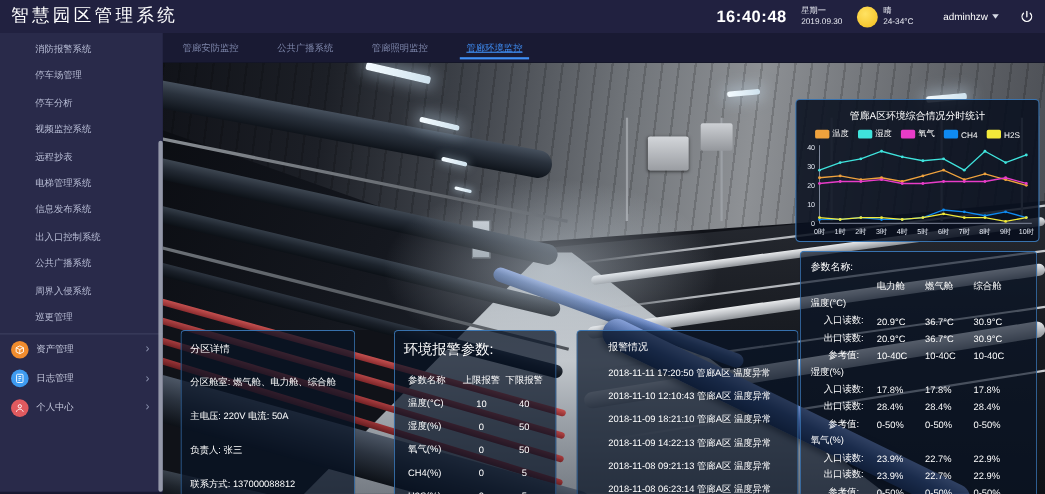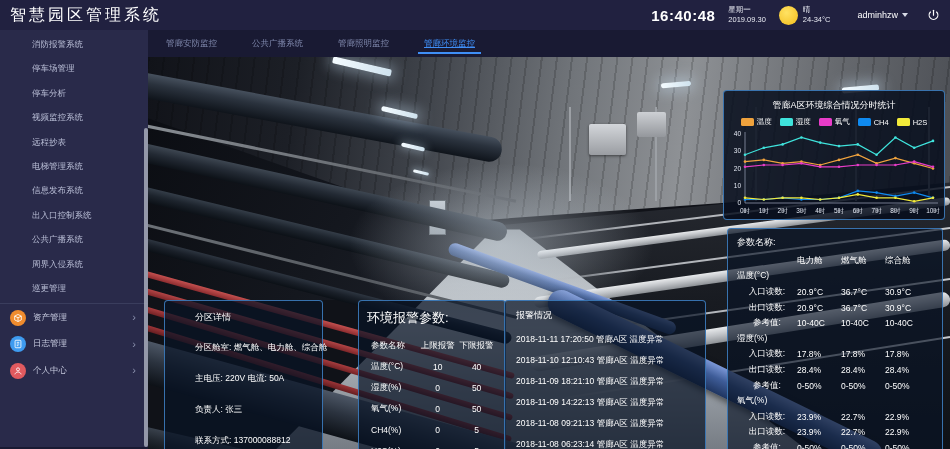--- a/index.html
+++ b/index.html
@@ -117,32 +117,32 @@
   .ytick, .xtick { font-size:6.5px; fill:#e3e8f2; font-family:"Liberation Sans", sans-serif; }
   .axis { stroke:#8d96aa; stroke-width:.8; }
 
   .air-panel { left:579px; top:171px; width:216px; height:221px; padding:7px 9px; background:rgba(9,19,38,.66); }
   .air-title { font-size:9px; margin-bottom:4px; }
   .air-row { display:flex; height:15.6px; align-items:center; font-size:8.5px; }
   .air-row .lab { width:60px;text-align:center; }
   .air-row .cell { width:44px; }
   .air-sec { font-size:8.5px; height:15.6px; display:flex; align-items:center; }
 
-  .zone-panel { left:16px; top:243px; width:159px; height:149px; padding:10px 30px; }
+  .zone-panel { left:16px; top:243px; width:159px; height:149px; padding:10px 8px; }
   .zp-title { font-size:9px; margin-bottom:18px; }
   .z-row { font-size:8.5px; margin-bottom:19px; white-space:nowrap; }
 
   .params-panel { left:210px; top:243px; width:148px; height:149px; padding:8px 8px; }
   .pp-title { font-size:13px; margin-bottom:8px; }
   .p-row { display:flex; height:21px; align-items:center; font-size:8.5px; }
   .p-row .c0 { width:56px; padding-left:4px; }
   .p-row .c1 { width:40px; text-align:center; }
   .p-row .c2 { width:44px; text-align:center; }
 
-  .alarm-panel { left:356px; top:243px; width:202px; height:149px; padding:8px 11px; }
+  .alarm-panel { left:376px; top:243px; width:202px; height:149px; padding:8px 28px; }
   .ap-title { font-size:9px; margin-bottom:7px; }
   .a-row { height:21px; display:flex; align-items:center; font-size:8.5px; white-space:nowrap; }
 </style>
 </head>
 <body>
 
 <div class="app">
 
   <header class="hdr">
     <div class="logo">智慧园区管理系统</div>

